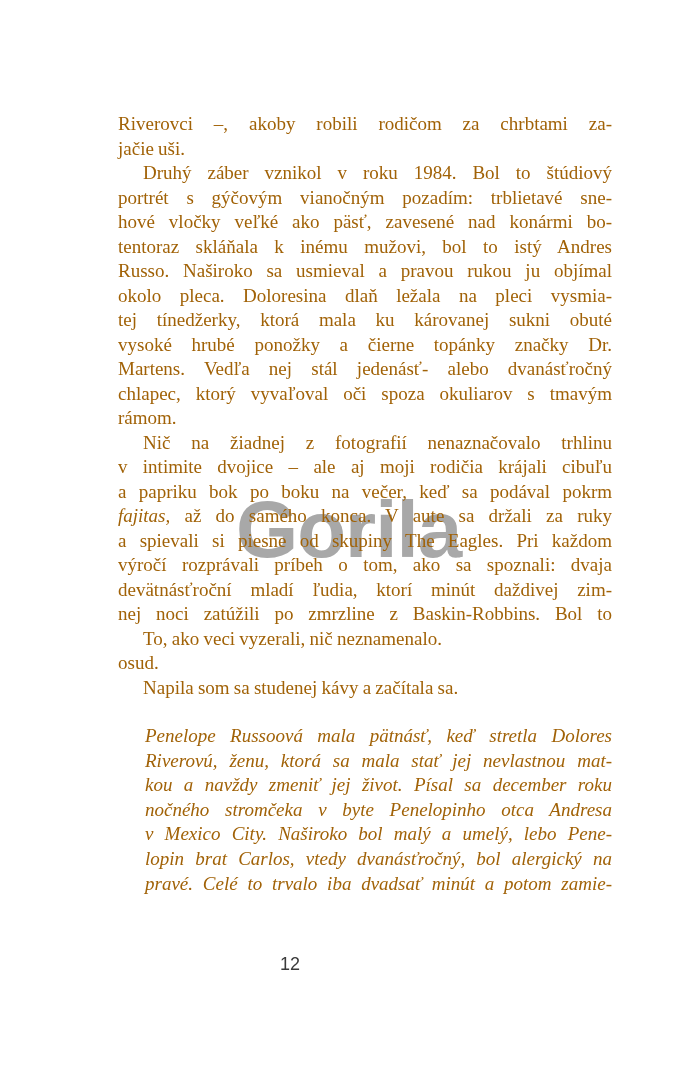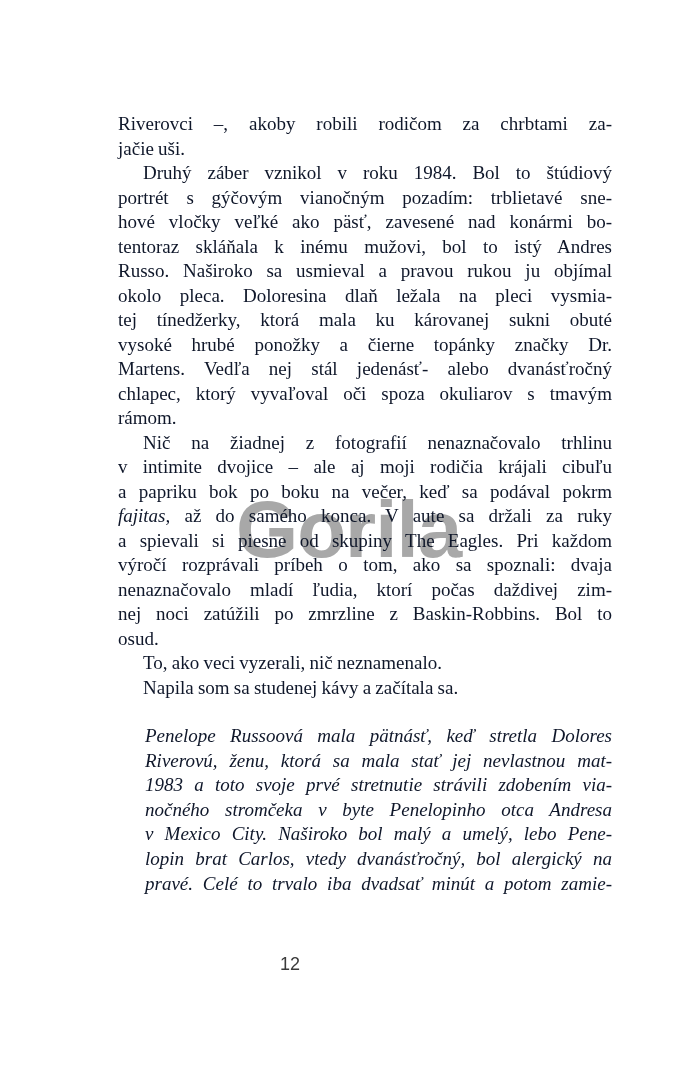--- a/index.html
+++ b/index.html
@@ -20,21 +20,21 @@
     line-height:1;
     letter-spacing:-1px;
     color:#a8a8a8;
     user-select:none;
   }
   .textblock{
     position:absolute;
     left:118px;top:112px;
     width:494px;
     z-index:1;
-    color:#0f172a;
+    color:#a16207;
     font-size:19px;
   }
   .line{
     line-height:24.5px;
     text-align:justify;
     text-align-last:justify;
     word-spacing:-0.5px;
   }
   .line.lastleft{text-align-last:left;}
   .line.indent{text-indent:25px;}
@@ -76,30 +76,30 @@
         <div class="line"><span>vysoké hrubé ponožky a čierne topánky značky Dr.</span></div>
         <div class="line"><span>Martens. Vedľa nej stál jedenásť- alebo dvanásťročný</span></div>
         <div class="line"><span>chlapec, ktorý vyvaľoval oči spoza okuliarov s tmavým</span></div>
         <div class="line lastleft"><span>rámom.</span></div>
         <div class="line indent"><span>Nič na žiadnej z fotografií nenaznačovalo trhlinu</span></div>
         <div class="line"><span>v intimite dvojice – ale aj moji rodičia krájali cibuľu</span></div>
         <div class="line"><span>a papriku bok po boku na večer, keď sa podával pokrm</span></div>
         <div class="line"><span class="em">fajitas,</span> <span>až do samého konca. V aute sa držali za ruky</span></div>
         <div class="line"><span>a spievali si piesne od skupiny The Eagles. Pri každom</span></div>
         <div class="line"><span>výročí rozprávali príbeh o tom, ako sa spoznali: dvaja</span></div>
-        <div class="line"><span>nenaznačovalo mladí ľudia, ktorí počas daždivej zim-</span></div>
+        <div class="line"><span>devätnásťroční mladí ľudia, ktorí minút daždivej zim-</span></div>
         <div class="line"><span>nej noci zatúžili po zmrzline z Baskin-Robbins. Bol to</span></div>
+        <div class="line lastleft indent"><span>To, ako veci vyzerali, nič neznamenalo.</span></div>
         <div class="line lastleft"><span>osud.</span></div>
-        <div class="line lastleft indent"><span>To, ako veci vyzerali, nič neznamenalo.</span></div>
         <div class="line lastleft indent"><span>Napila som sa studenej kávy a začítala sa.</span></div>
       </div>
     <div id="quote-lines" class="quote">
         <div class="line"><span class="em">Penelope Russoová mala pätnásť, keď stretla Dolores</span></div>
         <div class="line"><span class="em">Riverovú, ženu, ktorá sa mala stať jej nevlastnou mat-</span></div>
-        <div class="line"><span class="em">1983 a toto svoje prvé stretnutie strávili zdobením via-</span></div>
+        <div class="line"><span class="em">kou a navždy zmeniť jej život. Písal sa december roku</span></div>
         <div class="line"><span class="em">nočného stromčeka v byte Penelopinho otca Andresa</span></div>
         <div class="line"><span class="em">v Mexico City. Naširoko bol malý a umelý, lebo Pene-</span></div>
         <div class="line"><span class="em">lopin brat Carlos, vtedy dvanásťročný, bol alergický na</span></div>
         <div class="line"><span class="em">pravé. Celé to trvalo iba dvadsať minút a potom zamie-</span></div>
       </div>
   </main>
 
   <div class="pagenum">12</div>
 </div>
 

